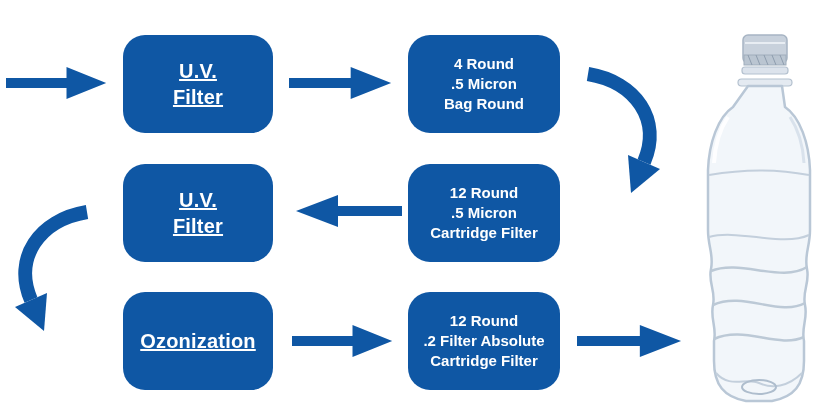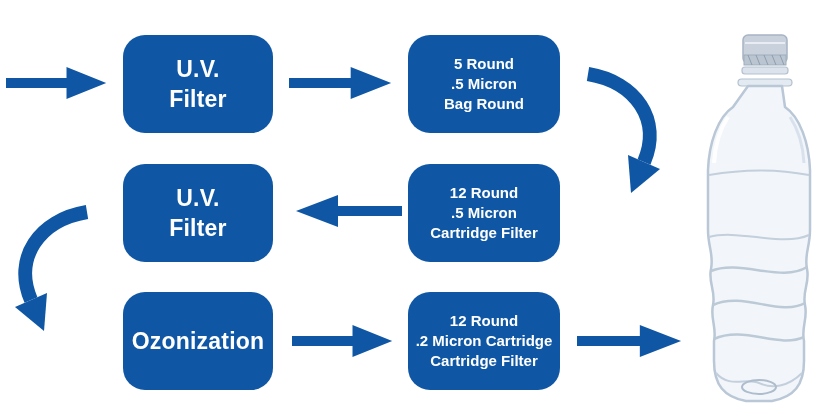--- a/index.html
+++ b/index.html
@@ -16,21 +16,21 @@
     border-radius:22px;
     color:#ffffff;
     display:flex;
     flex-direction:column;
     justify-content:center;
     align-items:center;
     text-align:center;
     font-weight:bold;
     line-height:1.32;
   }
-  .box.big{font-size:23px;letter-spacing:.2px;}
+  .box.big{font-size:20px;letter-spacing:.2px;text-decoration:underline;}
   .box.small{font-size:15px;}
   .box-uv1 {left:123px;top:35px; width:150px;height:98px;}
   .box-bag {left:408px;top:35px; width:152px;height:98px;}
   .box-uv2 {left:123px;top:164px;width:150px;height:98px;}
   .box-c5  {left:408px;top:164px;width:152px;height:98px;}
   .box-oz  {left:123px;top:292px;width:150px;height:98px;}
   .box-c2  {left:408px;top:292px;width:152px;height:98px;}
   .arrow{position:absolute;}
   .arrow svg{display:block;}
   .flip{transform:scaleX(-1);}
@@ -78,39 +78,39 @@
       <path d="M 85 12 C 37 20 11 58 29 100" fill="none" stroke="#0F57A4" stroke-width="14"></path>
       <polygon points="42,131 13,107 45,93" fill="#0F57A4"></polygon>
     </svg>
   </div>
 
   <div class="box big box-uv1">
     <span class="line">U.V.</span>
     <span class="line">Filter</span>
   </div>
   <div class="box small box-bag">
-    <span class="line">5 Round</span>
+    <span class="line">4 Round</span>
     <span class="line">.5 Micron</span>
     <span class="line">Bag Round</span>
   </div>
   <div class="box big box-uv2">
     <span class="line">U.V.</span>
     <span class="line">Filter</span>
   </div>
   <div class="box small box-c5">
     <span class="line">12 Round</span>
     <span class="line">.5 Micron</span>
     <span class="line">Cartridge Filter</span>
   </div>
   <div class="box big box-oz">
     <span class="line">Ozonization</span>
   </div>
   <div class="box small box-c2">
     <span class="line">12 Round</span>
-    <span class="line">.2 Micron Cartridge</span>
+    <span class="line">.2 Filter Absolute</span>
     <span class="line">Cartridge Filter</span>
   </div>
 
   <div class="arrow" style="left:698px;top:25px;">
     <svg width="122" height="385" viewBox="0 0 122 385">
 
       <rect x="45" y="10" width="44" height="28" rx="5" fill="#C8D1DC" stroke="#A7B4C3" stroke-width="1.5"></rect>
       <line x1="47" y1="18" x2="87" y2="18" stroke="#E8EDF3" stroke-width="2"></line>
 
       <rect x="46" y="30" width="42" height="10" fill="#BAC5D1" stroke="#9FADBC" stroke-width="1"></rect>

